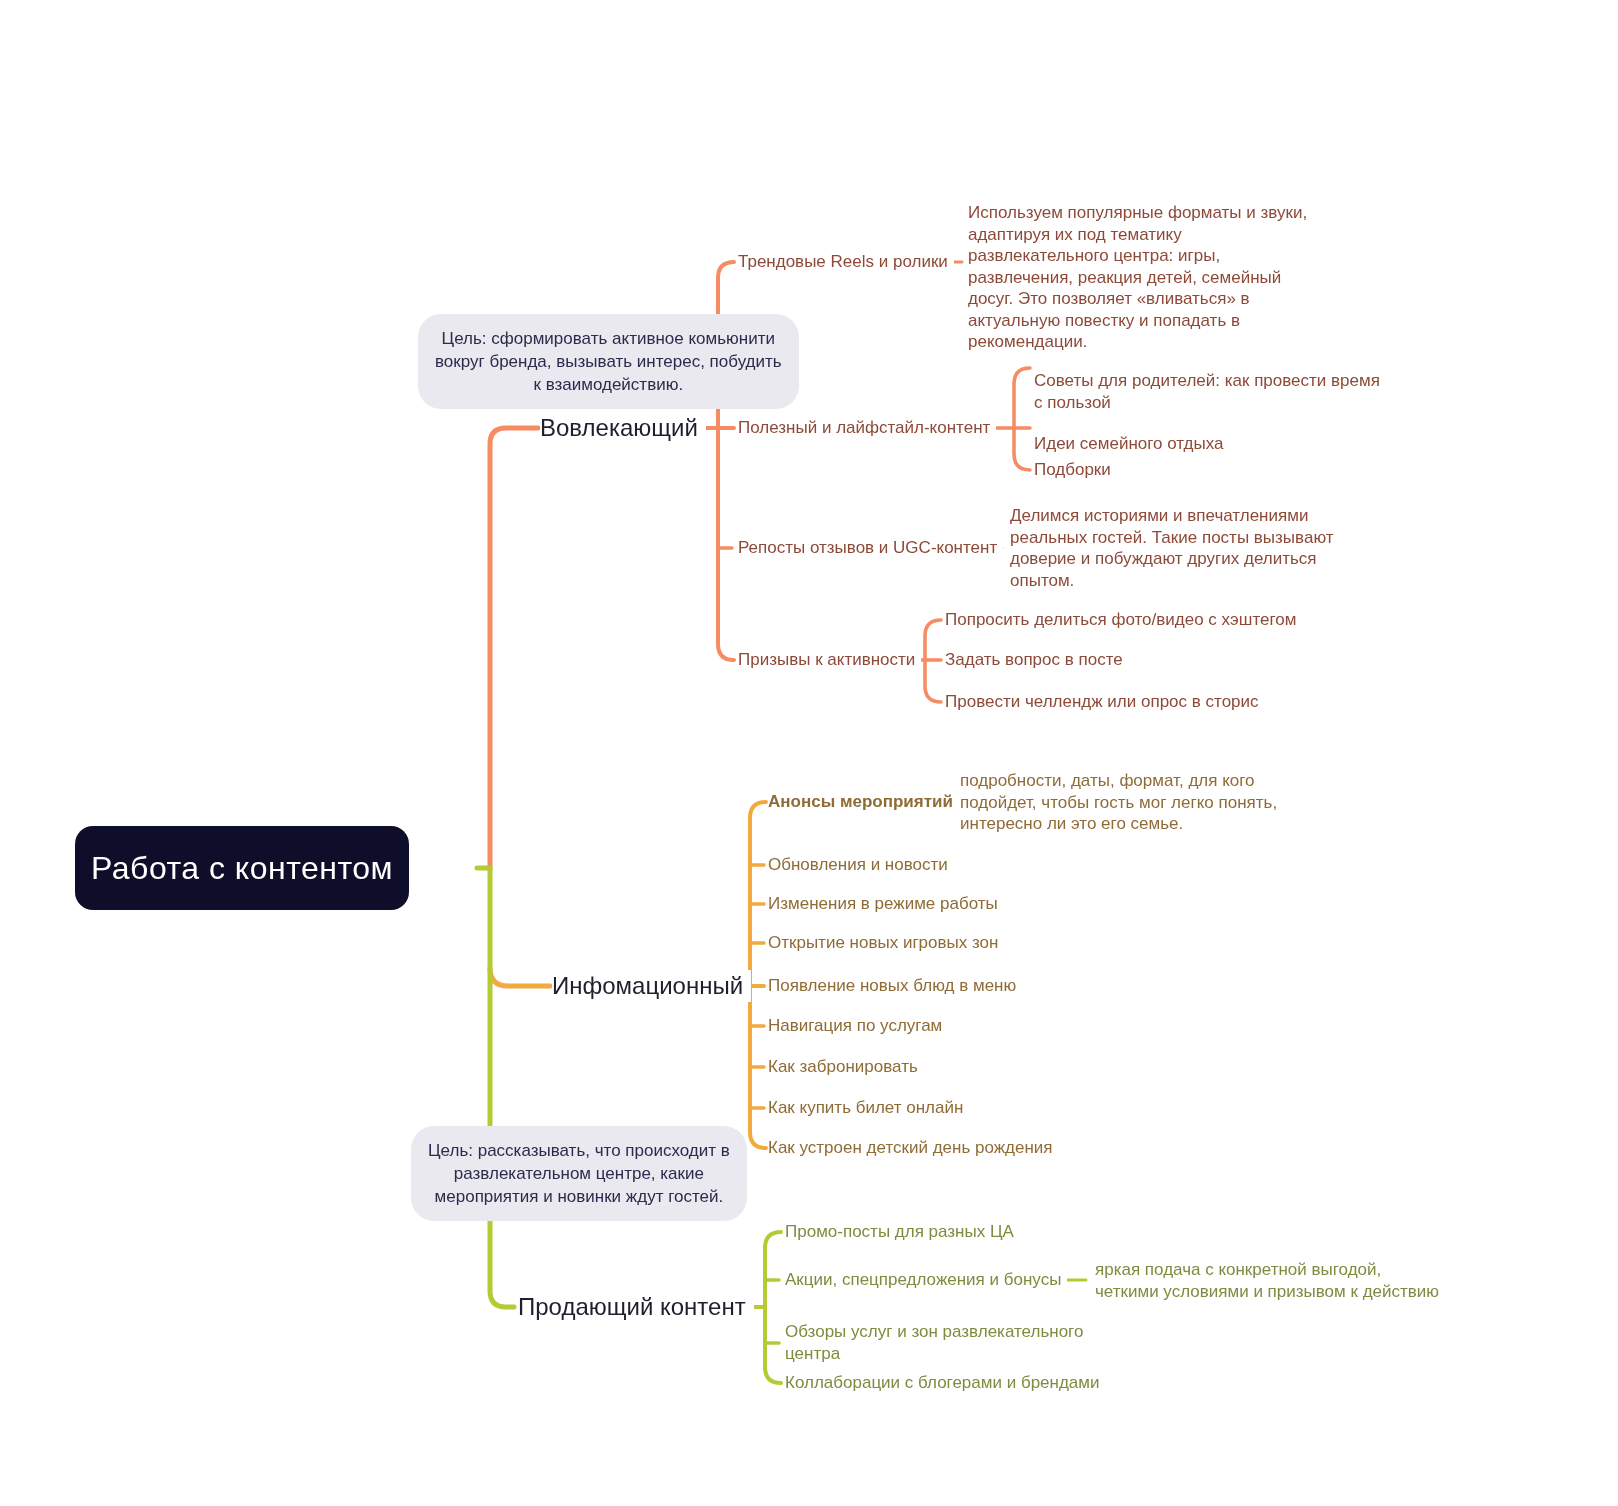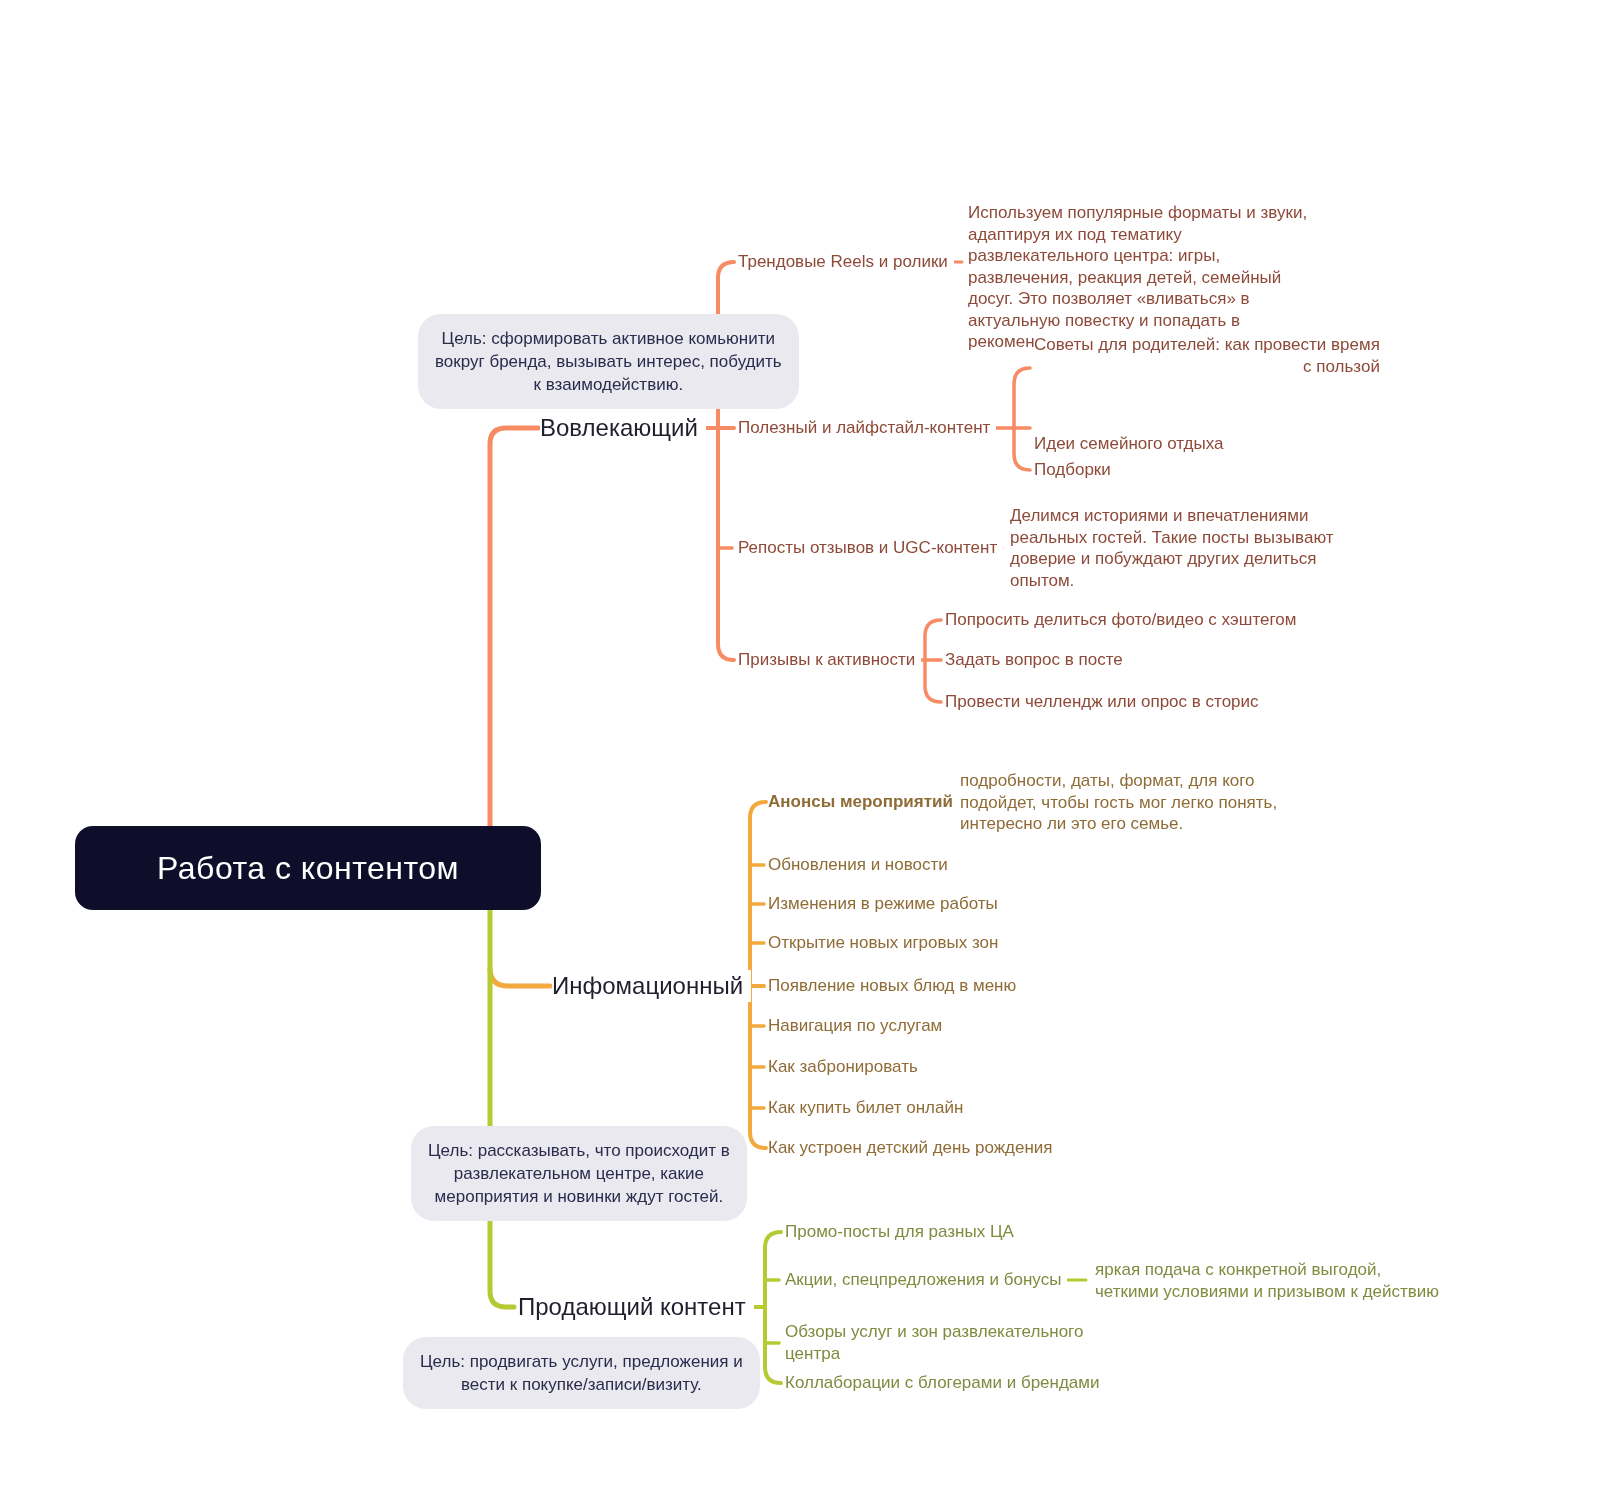--- a/index.html
+++ b/index.html
@@ -13,21 +13,21 @@
   body{background:var(--background);font-family:"Liberation Sans",sans-serif;}
   #canvas{position:relative;width:1618px;height:1506px;background:var(--background);overflow:hidden;}
   #wires{position:absolute;left:0;top:0;}
   #wires path{fill:none;stroke-linecap:round;stroke-linejoin:round;}
   .w-orange{stroke:var(--orange-line);}
   .w-yellow{stroke:var(--yellow-line);}
   .w-green{stroke:var(--green-line);}
   .sw5{stroke-width:5px;} .sw4{stroke-width:4px;} .sw35{stroke-width:3.5px;} .sw3{stroke-width:3px;}
 
   .root-node{
-    position:absolute;left:75px;top:826px;width:466px;height:84px;
+    position:absolute;left:75px;top:826px;width:334px;height:84px;
     background:var(--root-bg);color:var(--root-text);border-radius:18px;
     display:flex;align-items:center;justify-content:center;
     font-size:32px;letter-spacing:.5px;cursor:pointer;
   }
   .branch-label{
     position:absolute;transform:translateY(-50%);
     font-size:24px;color:var(--branch-label-text);
     background:var(--background);padding:2px 8px 2px 0;
     white-space:nowrap;cursor:pointer;
   }
@@ -96,34 +96,32 @@
   <div class="branch-label" style="left:540px;top:428px;">Вовлекающий</div>
   <div class="branch-label" style="left:552px;top:986px;">Инфомационный</div>
   <div class="branch-label" style="left:518px;top:1307px;">Продающий контент</div>
 
   <div class="goal-note" style="left:418px;top:314px;max-width:360px;">Цель: сформировать активное комьюнити
 вокруг бренда, вызывать интерес, побудить
 к взаимодействию.</div>
   <div class="goal-note" style="left:411px;top:1126px;max-width:330px;">Цель: рассказывать, что происходит в
 развлекательном центре, какие
 мероприятия и новинки ждут гостей.</div>
-  <div class="goal-note" style="left:403px;top:1337px;max-width:350px;">Цель: продвигать услуги, предложения и
-вести к покупке/записи/визиту.</div>
 
   <div class="leaf orange" style="left:738px;top:262px;"><span>Трендовые </span><span class="latin-serif">Reels</span><span> и ролики</span></div>
   <div class="floating-note orange" style="left:968px;top:262px;margin-top:15px;">Используем популярные форматы и звуки,
 адаптируя их под тематику
 развлекательного центра: игры,
 развлечения, реакция детей, семейный
 досуг. Это позволяет «вливаться» в
 актуальную повестку и попадать в
 рекомендации.</div>
 
   <div class="leaf orange" style="left:738px;top:428px;">Полезный и лайфстайл-контент</div>
-  <div class="leaf orange" style="left:1034px;top:356px;text-align:right;">Советы для родителей: как провести время
+  <div class="leaf orange" style="left:1034px;top:392px;">Советы для родителей: как провести время
 с пользой</div>
   <div class="leaf orange" style="left:1034px;top:444px;">Идеи семейного отдыха</div>
   <div class="leaf orange" style="left:1034px;top:470px;">Подборки</div>
 
   <div class="leaf orange" style="left:738px;top:548px;"><span>Репосты отзывов и </span><span class="latin-serif">UGC</span><span>-контент</span></div>
   <div class="floating-note orange" style="left:1010px;top:548px;">Делимся историями и впечатлениями
 реальных гостей. Такие посты вызывают
 доверие и побуждают других делиться
 опытом.</div>
 

